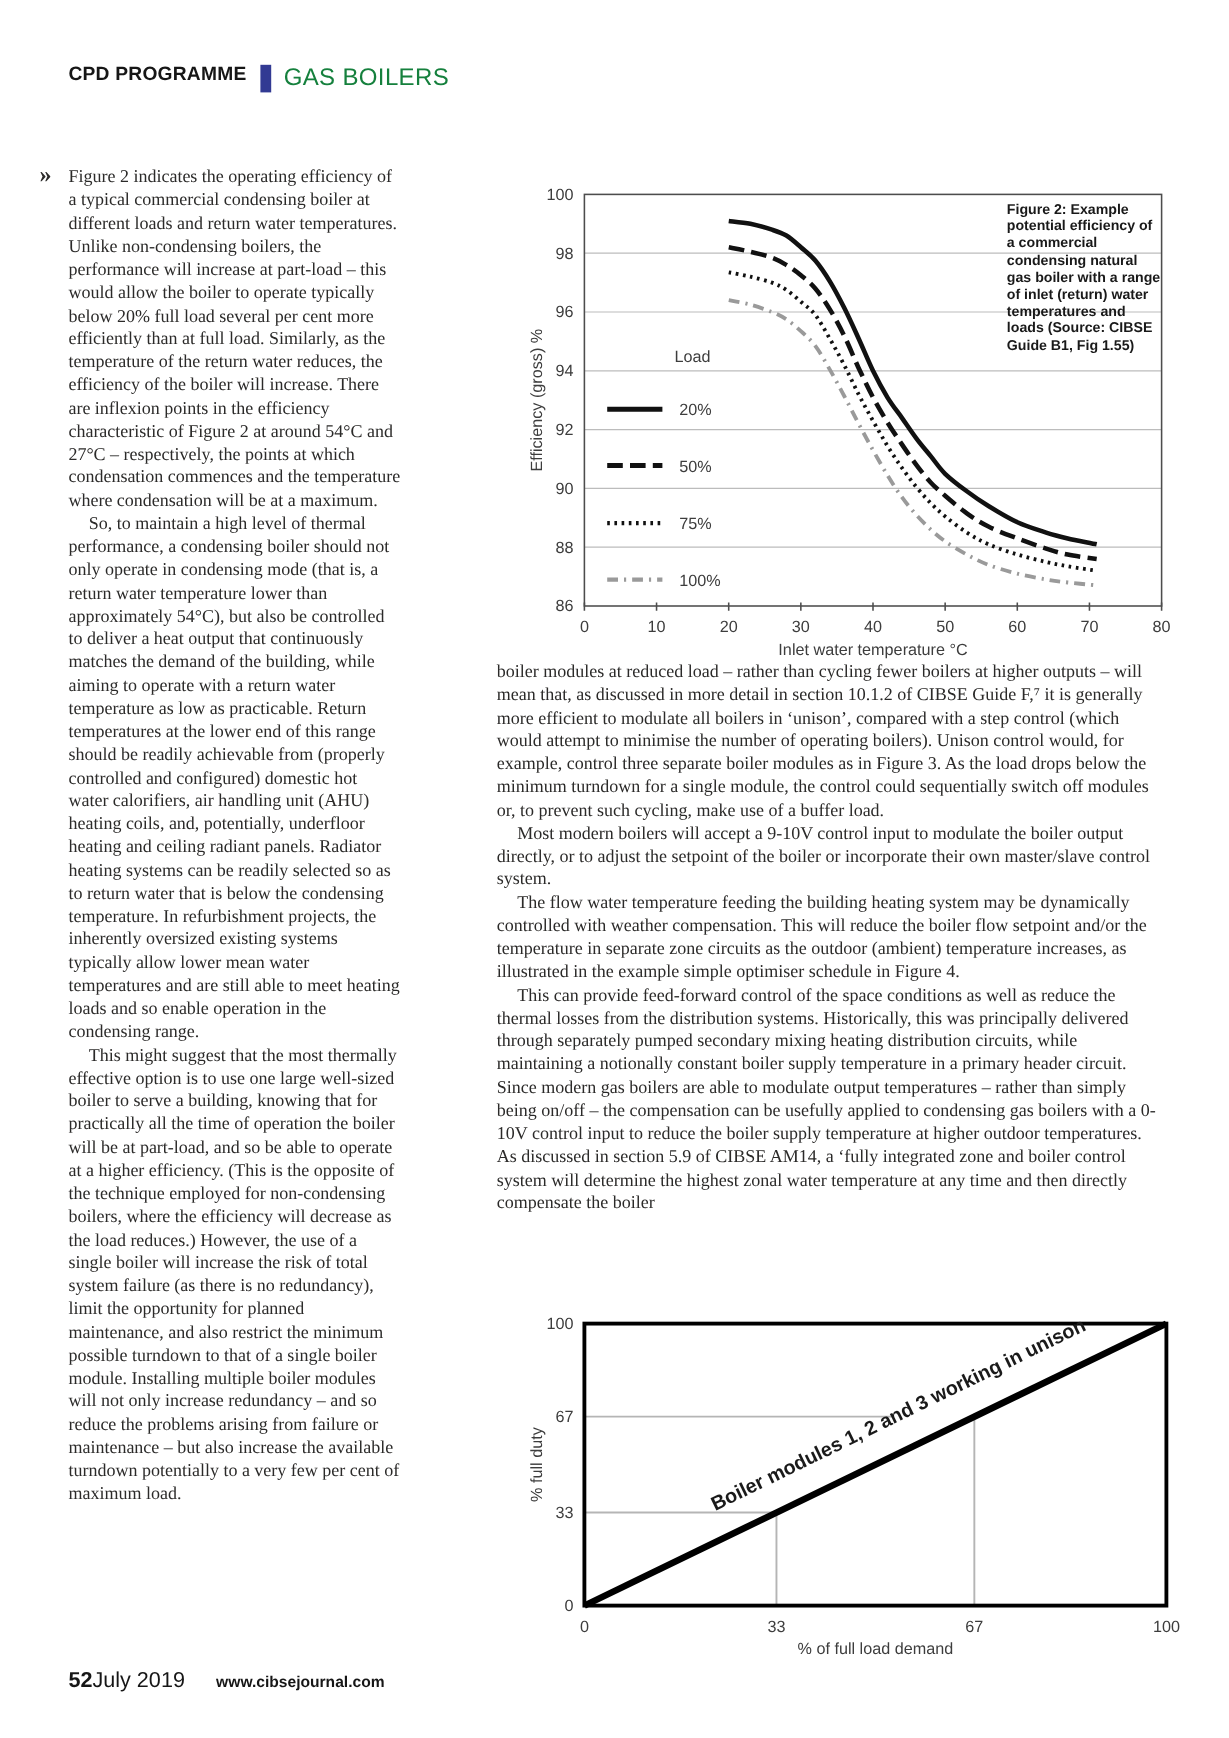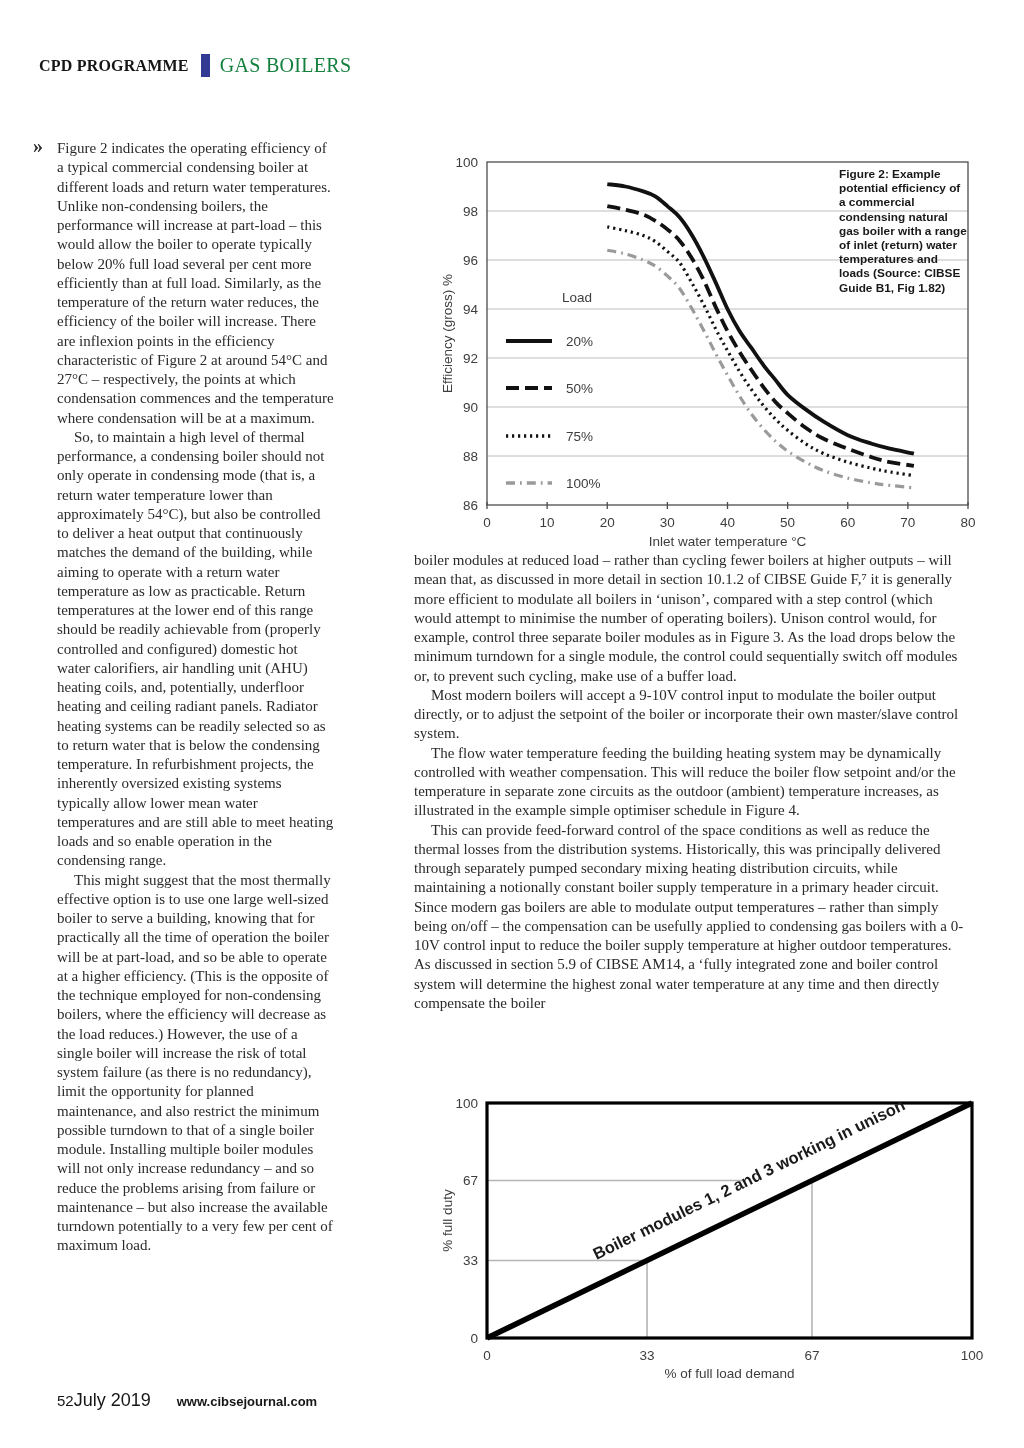--- a/index.html
+++ b/index.html
@@ -1,20 +1,20 @@
 <!DOCTYPE html>
 <html><head>
 <meta charset="utf-8">
 <style>
   html,body{margin:0;padding:0;}
   body{width:1024px;height:1448px;background:#ffffff;position:relative;
        font-family:"Liberation Serif", serif;color:#2b2a29;overflow:hidden;}
 
-  .kicker-row{position:absolute;left:39px;top:54px;display:flex;align-items:center;
-              font-family:Liberation Serif, serif;}
+  .kicker-row{position:absolute;left:57px;top:54px;display:flex;
+              font-family:Liberation Sans, sans-serif;}
   .kicker{font-size:16px;font-weight:800;color:#161616;letter-spacing:.2px;}
   .kicker-bar{width:9px;height:23px;background:#323a93;margin:0 10px 0 12px;}
   .kicker-section{font-size:20px;font-weight:400;color:#15803d;letter-spacing:.3px;}
 
   .body-col{font-size:15px;line-height:19.25px;text-align:left;}
   .body-col p{margin:0;}
   .body-col p.indent{text-indent:17px;}
   .left-col{position:absolute;left:57px;top:139px;width:277px;}
   .right-col{position:absolute;left:414px;top:551px;width:557px;}
   .lead-marker{position:absolute;left:-24px;top:-2px;font-size:20px;font-weight:700;color:#2b2a29;}
@@ -28,21 +28,21 @@
                font-weight:700;font-size:11.8px;line-height:14.2px;color:#191919;}
   .fig2-caption{left:399px;top:18px;width:128px;}
   .fig3-caption{left:398px;top:147px;width:134px;}
 
   .diag-label{position:absolute;left:86px;top:76px;width:446px;text-align:center;
               font-family:"Liberation Sans", sans-serif;font-size:16.5px;font-weight:600;
               color:#1a1a1a;transform:rotate(-26deg);transform-origin:center;}
 
   .footer{position:absolute;left:57px;top:1390px;display:flex;align-items:baseline;
           font-family:"Liberation Sans", sans-serif;color:#161616;}
-  .footer .pageno{font-size:15px;font-weight:400;text-align:center;}
+  .footer .pageno{font-size:18px;font-weight:700;text-align:center;}
   .footer .issue{font-size:18px;font-weight:400;}
   .footer .site{font-size:13px;font-weight:800;margin-left:26px;}
 </style>
 </head>
 <body>
 
 <header class="kicker-row">
   <span class="kicker">CPD PROGRAMME</span>
   <span class="kicker-bar"></span>
   <span class="kicker-section">GAS BOILERS</span>
@@ -109,21 +109,21 @@
         <line x1="66" y1="192" x2="112" y2="192" stroke="#111111" stroke-width="4.2" stroke-dasharray=""></line>
         <text x="126" y="197" font-family="&quot;Liberation Sans&quot;, sans-serif" fill="#3d3d3d" font-size="13.5px">20%</text>
         <line x1="66" y1="239" x2="112" y2="239" stroke="#111111" stroke-width="4.2" stroke-dasharray="13 6"></line>
         <text x="126" y="244" font-family="&quot;Liberation Sans&quot;, sans-serif" fill="#3d3d3d" font-size="13.5px">50%</text>
         <line x1="66" y1="287" x2="112" y2="287" stroke="#111111" stroke-width="3.6" stroke-dasharray="2.2 3.8"></line>
         <text x="126" y="292" font-family="&quot;Liberation Sans&quot;, sans-serif" fill="#3d3d3d" font-size="13.5px">75%</text>
         <line x1="66" y1="334" x2="112" y2="334" stroke="#9a9a9a" stroke-width="3.6" stroke-dasharray="9 5 1.8 5"></line>
         <text x="126" y="339" font-family="&quot;Liberation Sans&quot;, sans-serif" fill="#3d3d3d" font-size="13.5px">100%</text>
       </g>
     </svg>
-  <figcaption class="fig-caption fig2-caption">Figure 2: Example potential efficiency of a commercial condensing natural gas boiler with a range of inlet (return) water temperatures and loads (Source: CIBSE Guide B1, Fig 1.82)</figcaption>
+  <figcaption class="fig-caption fig2-caption">Figure 2: Example potential efficiency of a commercial condensing natural gas boiler with a range of inlet (return) water temperatures and loads (Source: CIBSE Guide B1, Fig 1.55)</figcaption>
 </figure>
 
 <section class="body-col right-col">
   <p>boiler modules at reduced load – rather than cycling fewer boilers at higher outputs – will mean that, as discussed in more detail in section 10.1.2 of CIBSE Guide F,⁷ it is generally more efficient to modulate all boilers in ‘unison’, compared with a step control (which would attempt to minimise the number of operating boilers). Unison control would, for example, control three separate boiler modules as in Figure 3. As the load drops below the minimum turndown for a single module, the control could sequentially switch off modules or, to prevent such cycling, make use of a buffer load.</p>
   <p class="indent">Most modern boilers will accept a 9-10V control input to modulate the boiler output directly, or to adjust the setpoint of the boiler or incorporate their own master/slave control system.</p>
   <p class="indent">The flow water temperature feeding the building heating system may be dynamically controlled with weather compensation. This will reduce the boiler flow setpoint and/or the temperature in separate zone circuits as the outdoor (ambient) temperature increases, as illustrated in the example simple optimiser schedule in Figure 4.</p>
   <p class="indent">This can provide feed-forward control of the space conditions as well as reduce the thermal losses from the distribution systems. Historically, this was principally delivered through separately pumped secondary mixing heating distribution circuits, while maintaining a notionally constant boiler supply temperature in a primary header circuit. Since modern gas boilers are able to modulate output temperatures – rather than simply being on/off – the compensation can be usefully applied to condensing gas boilers with a 0-10V control input to reduce the boiler supply temperature at higher outdoor temperatures. As discussed in section 5.9 of CIBSE AM14, a ‘fully integrated zone and boiler control system will determine the highest zonal water temperature at any time and then directly compensate the boiler</p>
 </section>
 
 <figure class="figure fig3">

